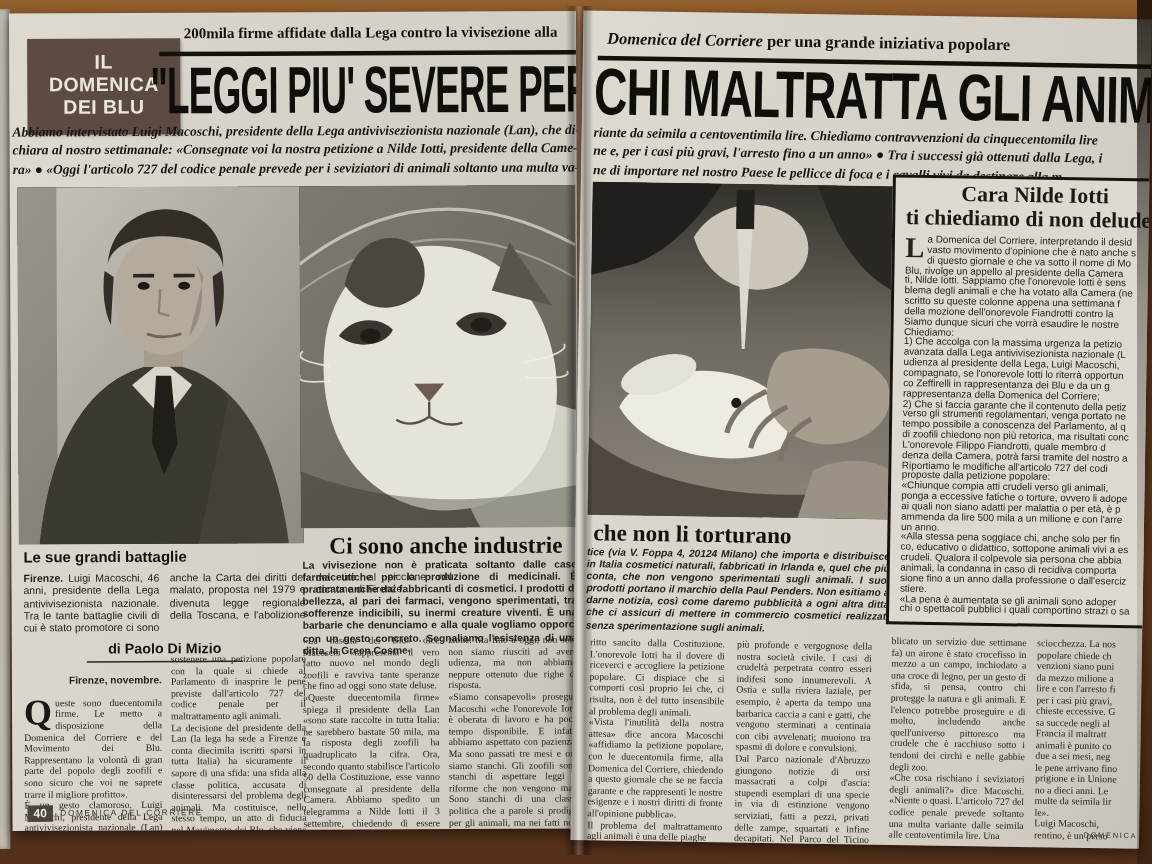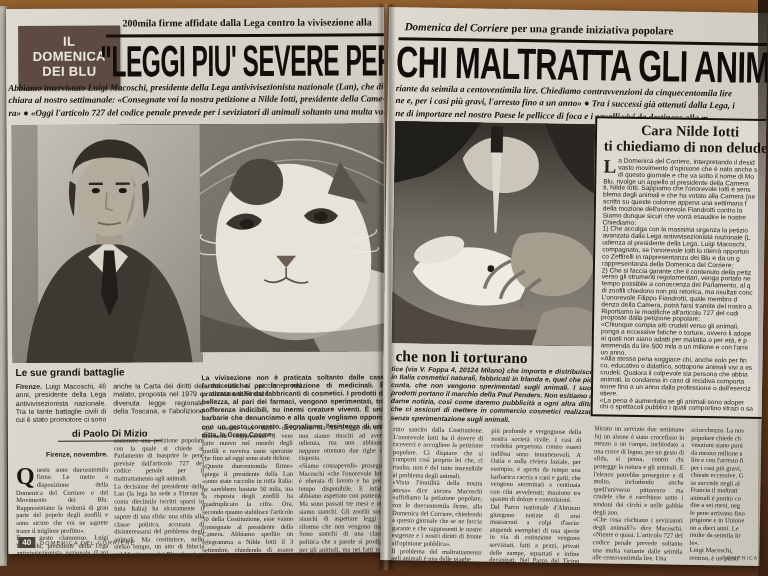--- a/index.html
+++ b/index.html
@@ -169,20 +169,21 @@
         <ellipse cx="47" cy="100" rx="7" ry="5" fill="#211d18"></ellipse>
         <path d="M104,92 C112,82 130,82 138,92 C134,102 112,104 104,92 Z" fill="#3a352e"></path>
         <ellipse cx="121" cy="93" rx="7" ry="5" fill="#211d18"></ellipse>
         <path d="M76,132 L96,132 L86,144 Z" fill="#6e5c52"></path>
         <path d="M86,144 L86,154 M86,154 Q74,162 64,156 M86,154 Q98,162 108,158" stroke="#54504a" stroke-width="1.6" fill="none"></path>
         <path d="M20,120 Q-6,116 2,110 M20,130 Q-4,132 0,126 M150,118 Q180,112 176,106 M150,128 Q182,130 178,124" stroke="#f0ede4" stroke-width="1.2" fill="none" opacity=".85"></path>
         <path d="M0,190 C40,206 90,214 150,206 L184,200 L184,228 L0,228 Z" fill="rgba(40,36,30,.35)"></path>
       </svg>
     </div>
 
+    <div class="cap-title-serif" style="left:212px;top:348px;">Ci sono anche industrie</div>
     <div class="cap-text" style="left:194px;top:366px;width:183px;height:44px;">La vivisezione non è praticata soltanto dalle case farmaceutiche per la produzione di medicinali. È praticata anche dai fabbricanti di cosmetici. I prodotti di bellezza, al pari dei farmaci, vengono sperimentati, tra sofferenze indicibili, su inermi creature viventi. È una barbarie che denunciamo e alla quale vogliamo opporci con un gesto concreto. Segnaliamo l'esistenza di una ditta, la Green Cosme-</div>
 
     <div class="bodycol" style="left:194px;top:416px;width:91px;height:128px;">«La nascita dei Blu» dice Macoschi «rappresenta il vero fatto nuovo nel mondo degli zoofili e ravviva tante speranze che fino ad oggi sono state deluse.
 «Queste duecentomila firme» spiega il presidente della Lan «sono state raccolte in tutta Italia: ne sarebbero bastate 50 mila, ma la risposta degli zoofili ha quadruplicato la cifra. Ora, secondo quanto stabilisce l'articolo 50 della Costituzione, esse vanno consegnate al presidente della Camera. Abbiamo spedito un telegramma a Nilde Iotti il 3 settembre, chiedendo di essere ricevuti per poter consegnare la peti-</div>
     <div class="bodycol" style="left:291px;top:416px;width:86px;height:128px;">zione. Ma fino a oggi, non solo non siamo riusciti ad avere udienza, ma non abbiamo neppure ottenuto due righe di risposta.
 «Siamo consapevoli» prosegue Macoschi «che l'onorevole Iotti è oberata di lavoro e ha poco tempo disponibile. E infatti abbiamo aspettato con pazienza. Ma sono passati tre mesi e ora siamo stanchi. Gli zoofili sono stanchi di aspettare leggi e riforme che non vengono mai. Sono stanchi di una classe politica che a parole si prodiga per gli animali, ma nei fatti non muove un dito. Non chiediamo favori a nessuno: chiediamo che venga rispettato il nostro di-</div>
 
     <div class="footer" style="left:10px;top:528px;">
       <span class="pagenum">40</span>
       <span class="mag">DOMENICA DEL CORRIERE</span>

